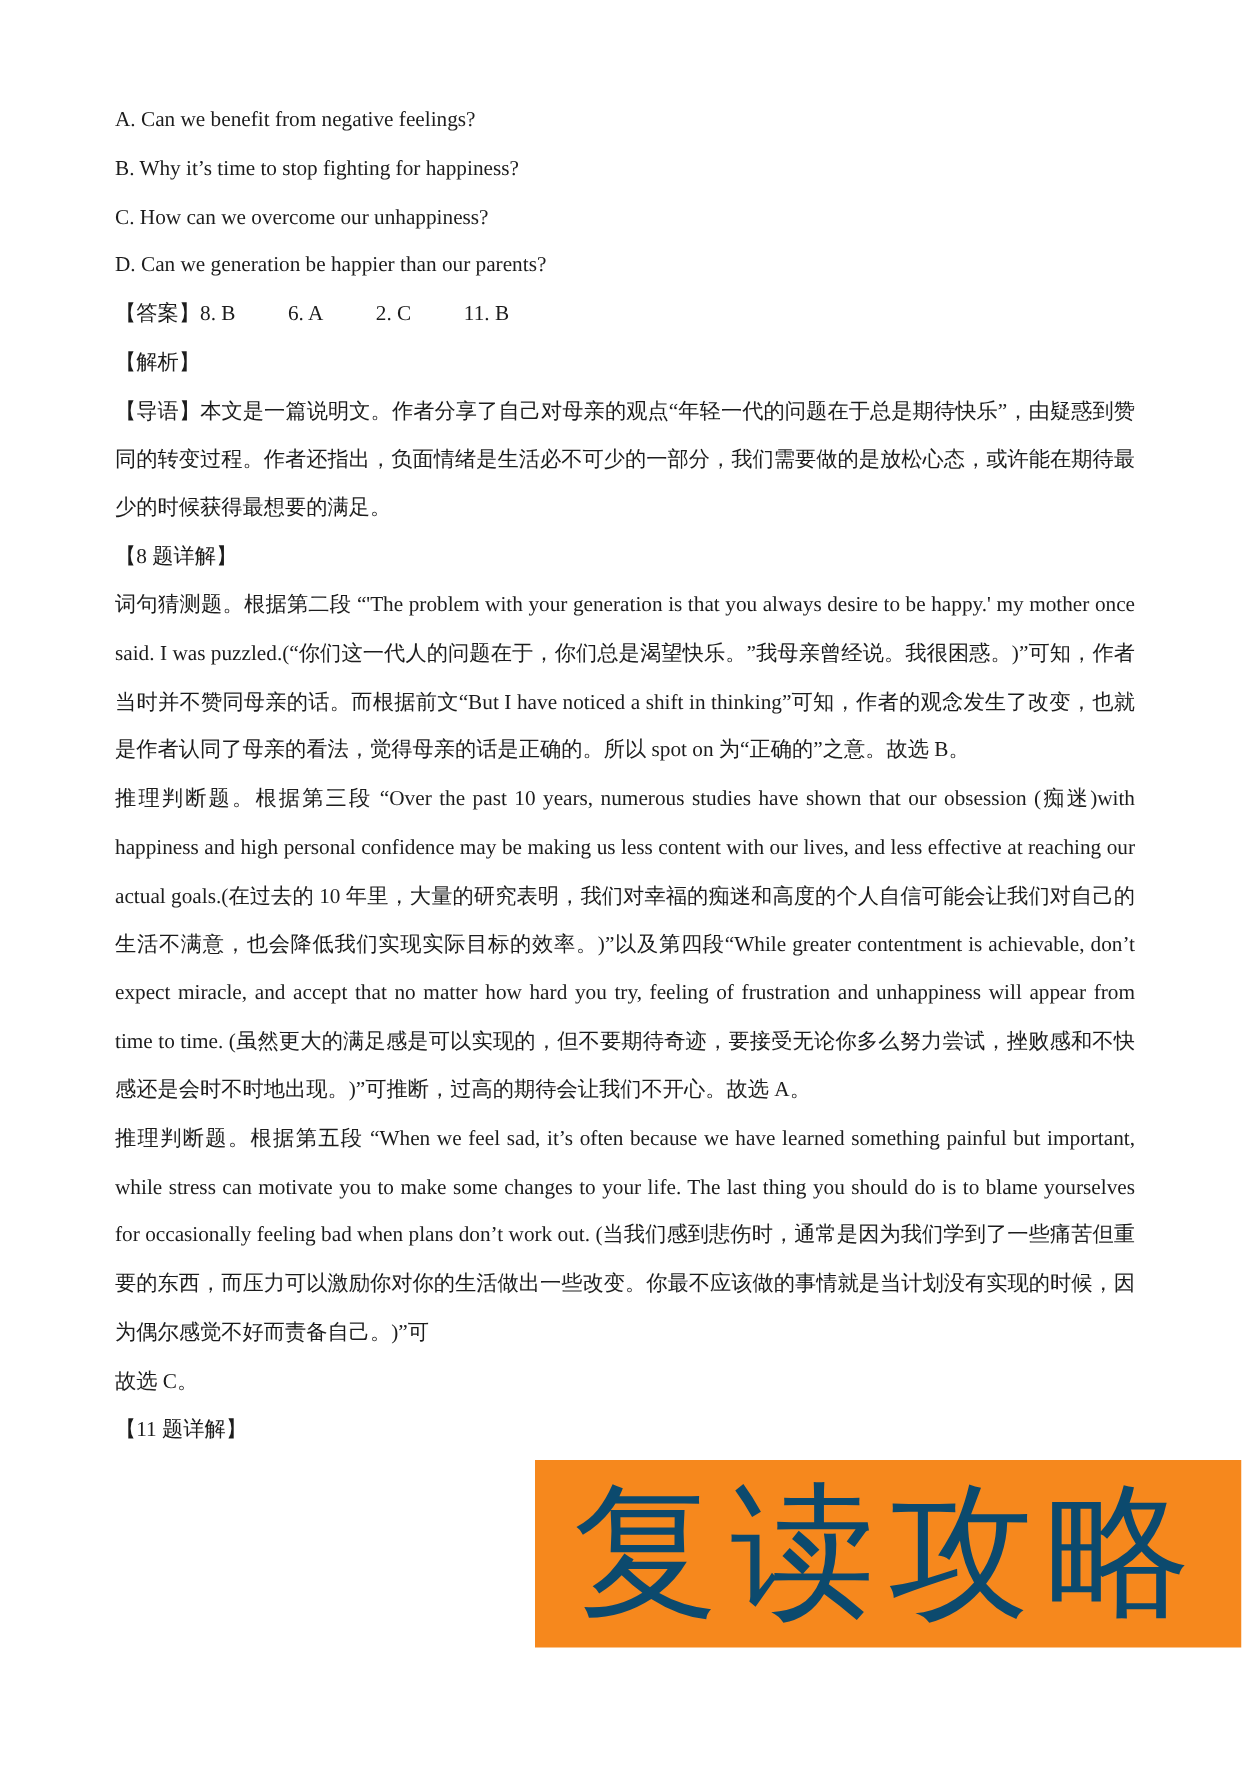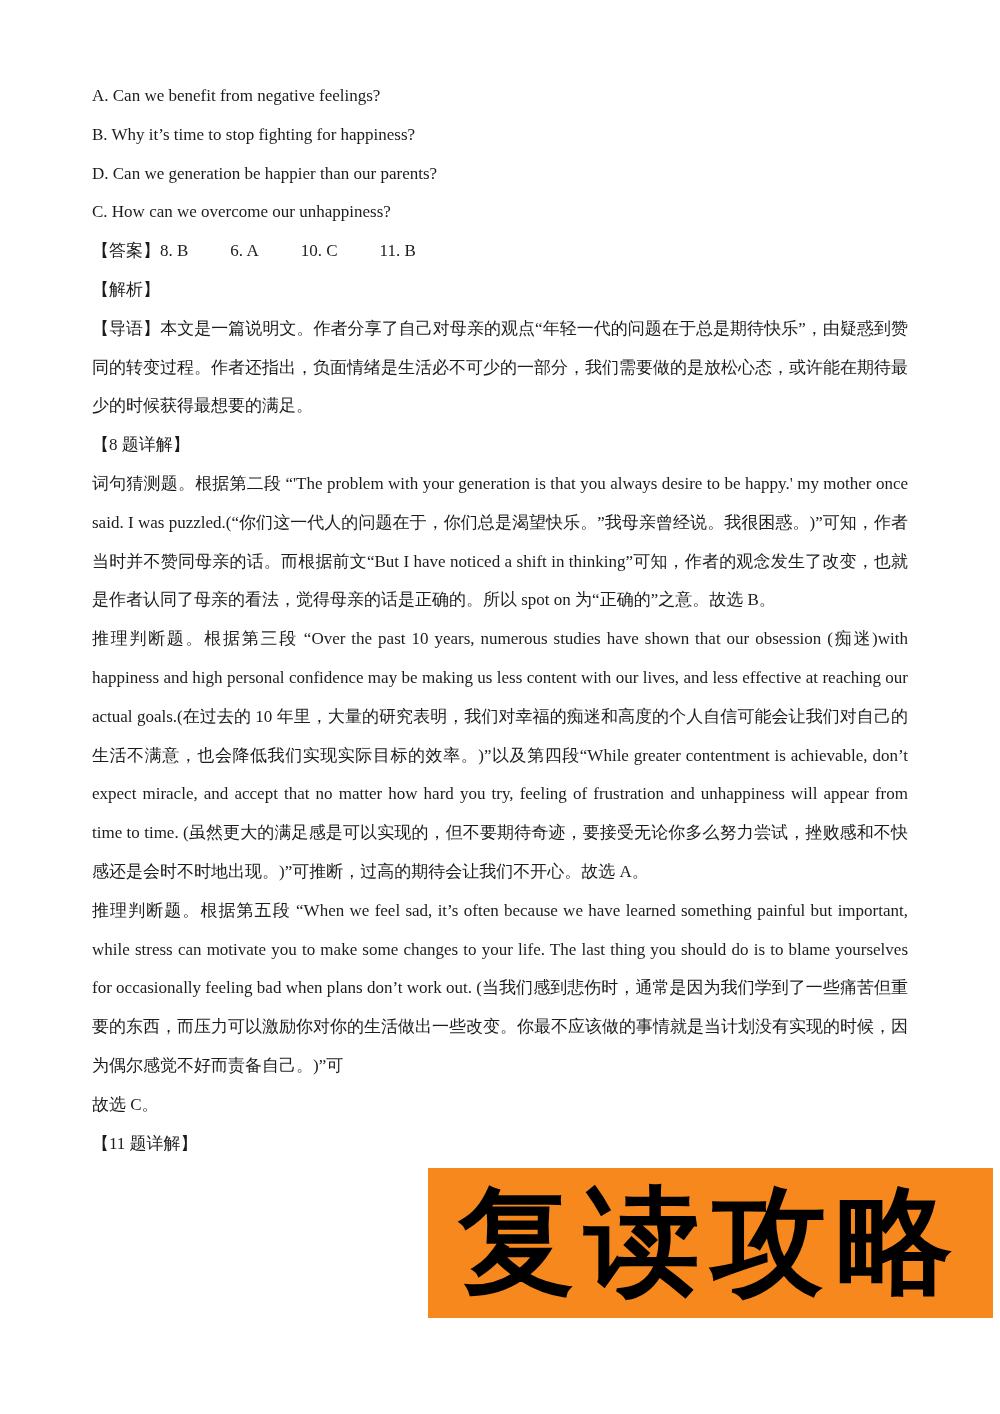--- a/index.html
+++ b/index.html
@@ -49,41 +49,41 @@
     width: 565px;
     height: 150px;
     background: #f6881d;
     display: flex;
     align-items: center;
     justify-content: center;
     z-index: 5;
   }
   .watermark-text {
     font-family: "Liberation Sans", "DejaVu Sans", sans-serif;
-    font-weight: 700;
+    font-weight: 400;
     font-size: 116px;
     line-height: 1;
-    color: #000000;
+    color: #0c4a6e;
     letter-spacing: 10px;
     white-space: nowrap;
     transform: translateY(-2px);
   }
 </style>
 </head>
 <body>
 
 <div class="page">
   <div class="content">
 
     <p class="line option-row">A. Can we benefit from negative feelings?</p>
     <p class="line option-row">B. Why it’s time to stop fighting for happiness?</p>
+    <p class="line option-row">C. How can we overcome our unhappiness?</p>
     <p class="line option-row">D. Can we generation be happier than our parents?</p>
-    <p class="line option-row">C. How can we overcome our unhappiness?</p>
 
-    <p class="line answers-row"><span class="tag">【答案】</span><span class="answer-item">8. B</span><span class="answer-item">6. A</span><span class="answer-item">10. C</span><span class="answer-item">11. B</span></p>
+    <p class="line answers-row"><span class="tag">【答案】</span><span class="answer-item">8. B</span><span class="answer-item">6. A</span><span class="answer-item">2. C</span><span class="answer-item">11. B</span></p>
 
     <p class="line">【解析】</p>
 
     <p class="para"><span class="tag">【导语】</span><span>本文是一篇说明文。作者分享了自己对母亲的观点“年轻一代的问题在于总是期待快乐”，由疑惑到赞同的转变过程。作者还指出，负面情绪是生活必不可少的一部分，我们需要做的是放松心态，或许能在期待最少的时候获得最想要的满足。</span></p>
 
     <p class="line">【8 题详解】</p>
     <p class="para">词句猜测题。根据第二段 “'The problem with your generation is that you always desire to be happy.' my mother once said. I was puzzled.(“你们这一代人的问题在于，你们总是渴望快乐。”我母亲曾经说。我很困惑。)”可知，作者当时并不赞同母亲的话。而根据前文“But I have noticed a shift in thinking”可知，作者的观念发生了改变，也就是作者认同了母亲的看法，觉得母亲的话是正确的。所以 spot on 为“正确的”之意。故选 B。</p>
 
     <p class="para">推理判断题。根据第三段 “Over the past 10 years, numerous studies have shown that our obsession (痴迷)with happiness and high personal confidence may be making us less content with our lives, and less effective at reaching our actual goals.(在过去的 10 年里，大量的研究表明，我们对幸福的痴迷和高度的个人自信可能会让我们对自己的生活不满意，也会降低我们实现实际目标的效率。)”以及第四段“While greater contentment is achievable, don’t expect miracle, and accept that no matter how hard you try, feeling of frustration and unhappiness will appear from time to time. (虽然更大的满足感是可以实现的，但不要期待奇迹，要接受无论你多么努力尝试，挫败感和不快感还是会时不时地出现。)”可推断，过高的期待会让我们不开心。故选 A。</p>
 

